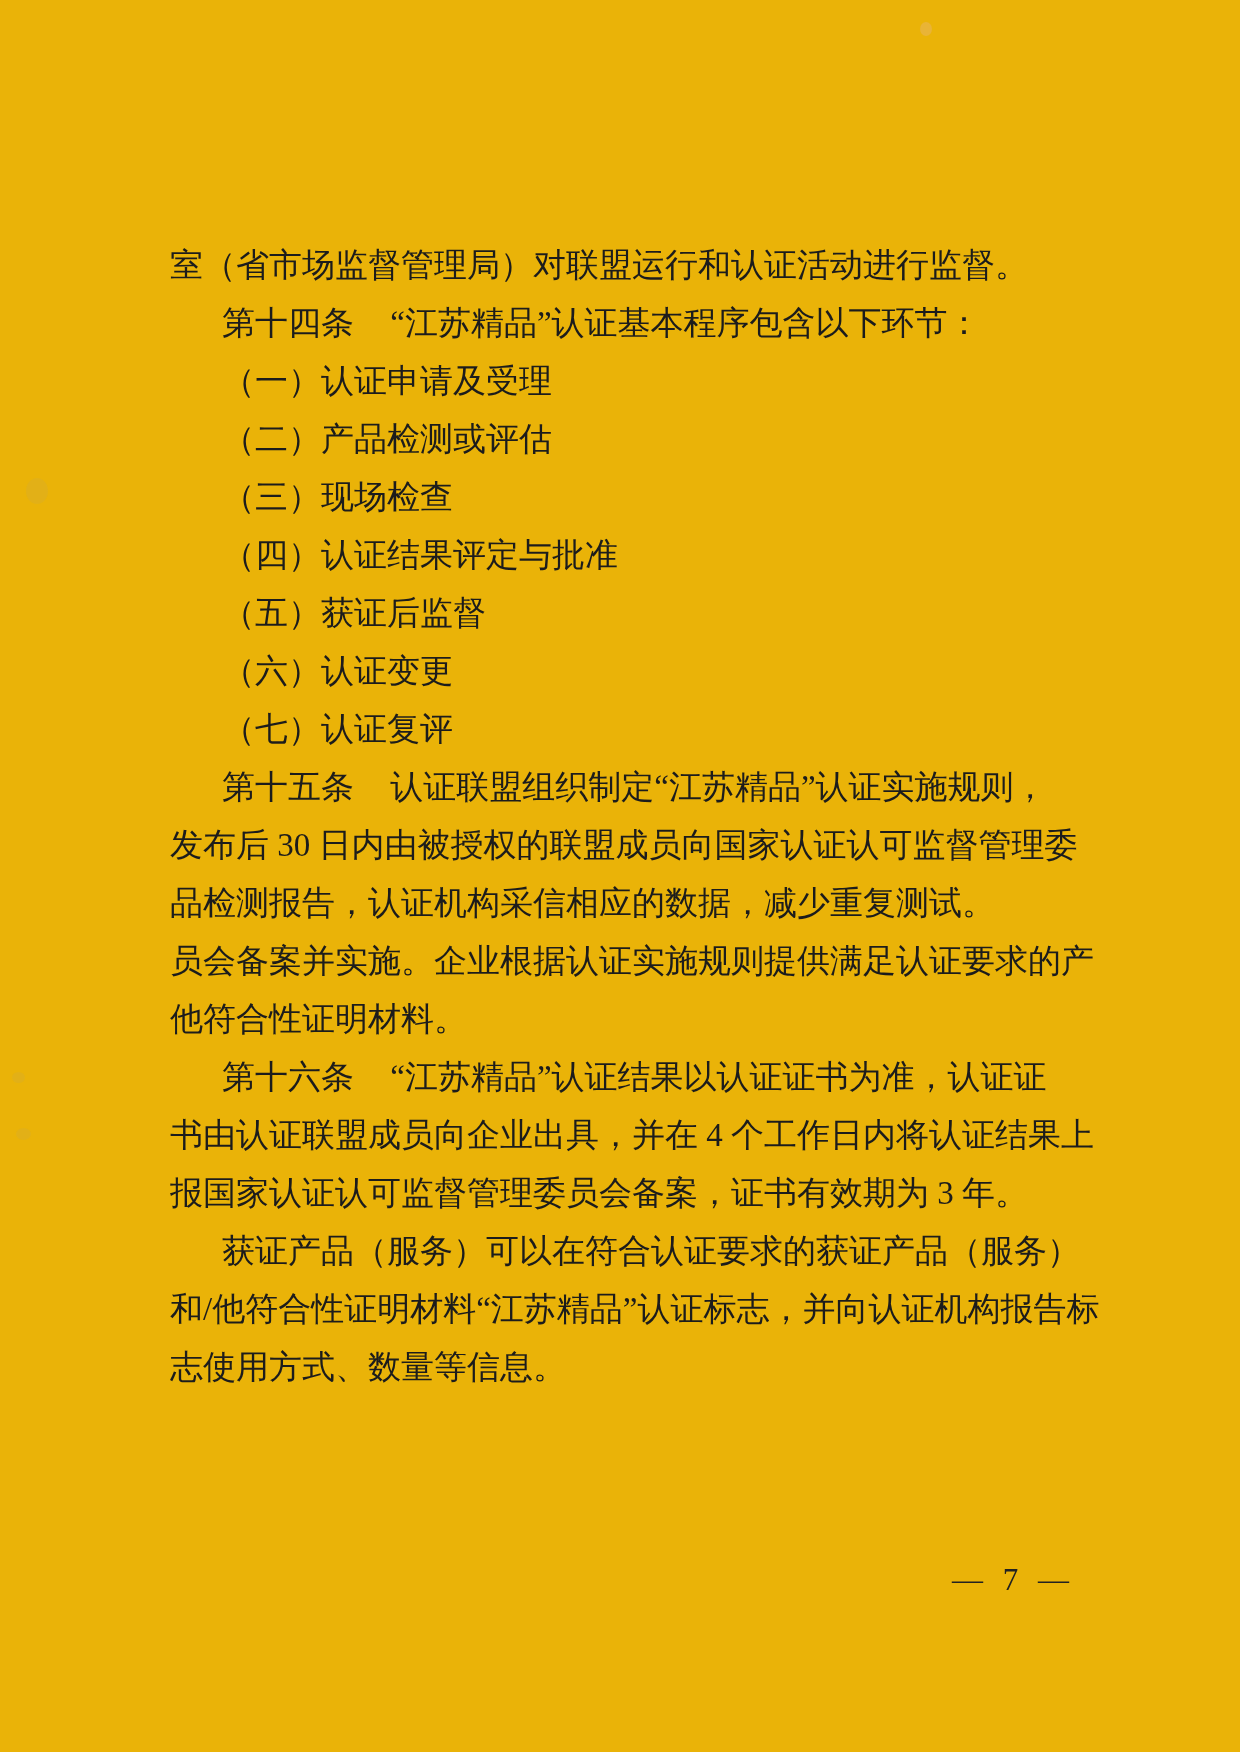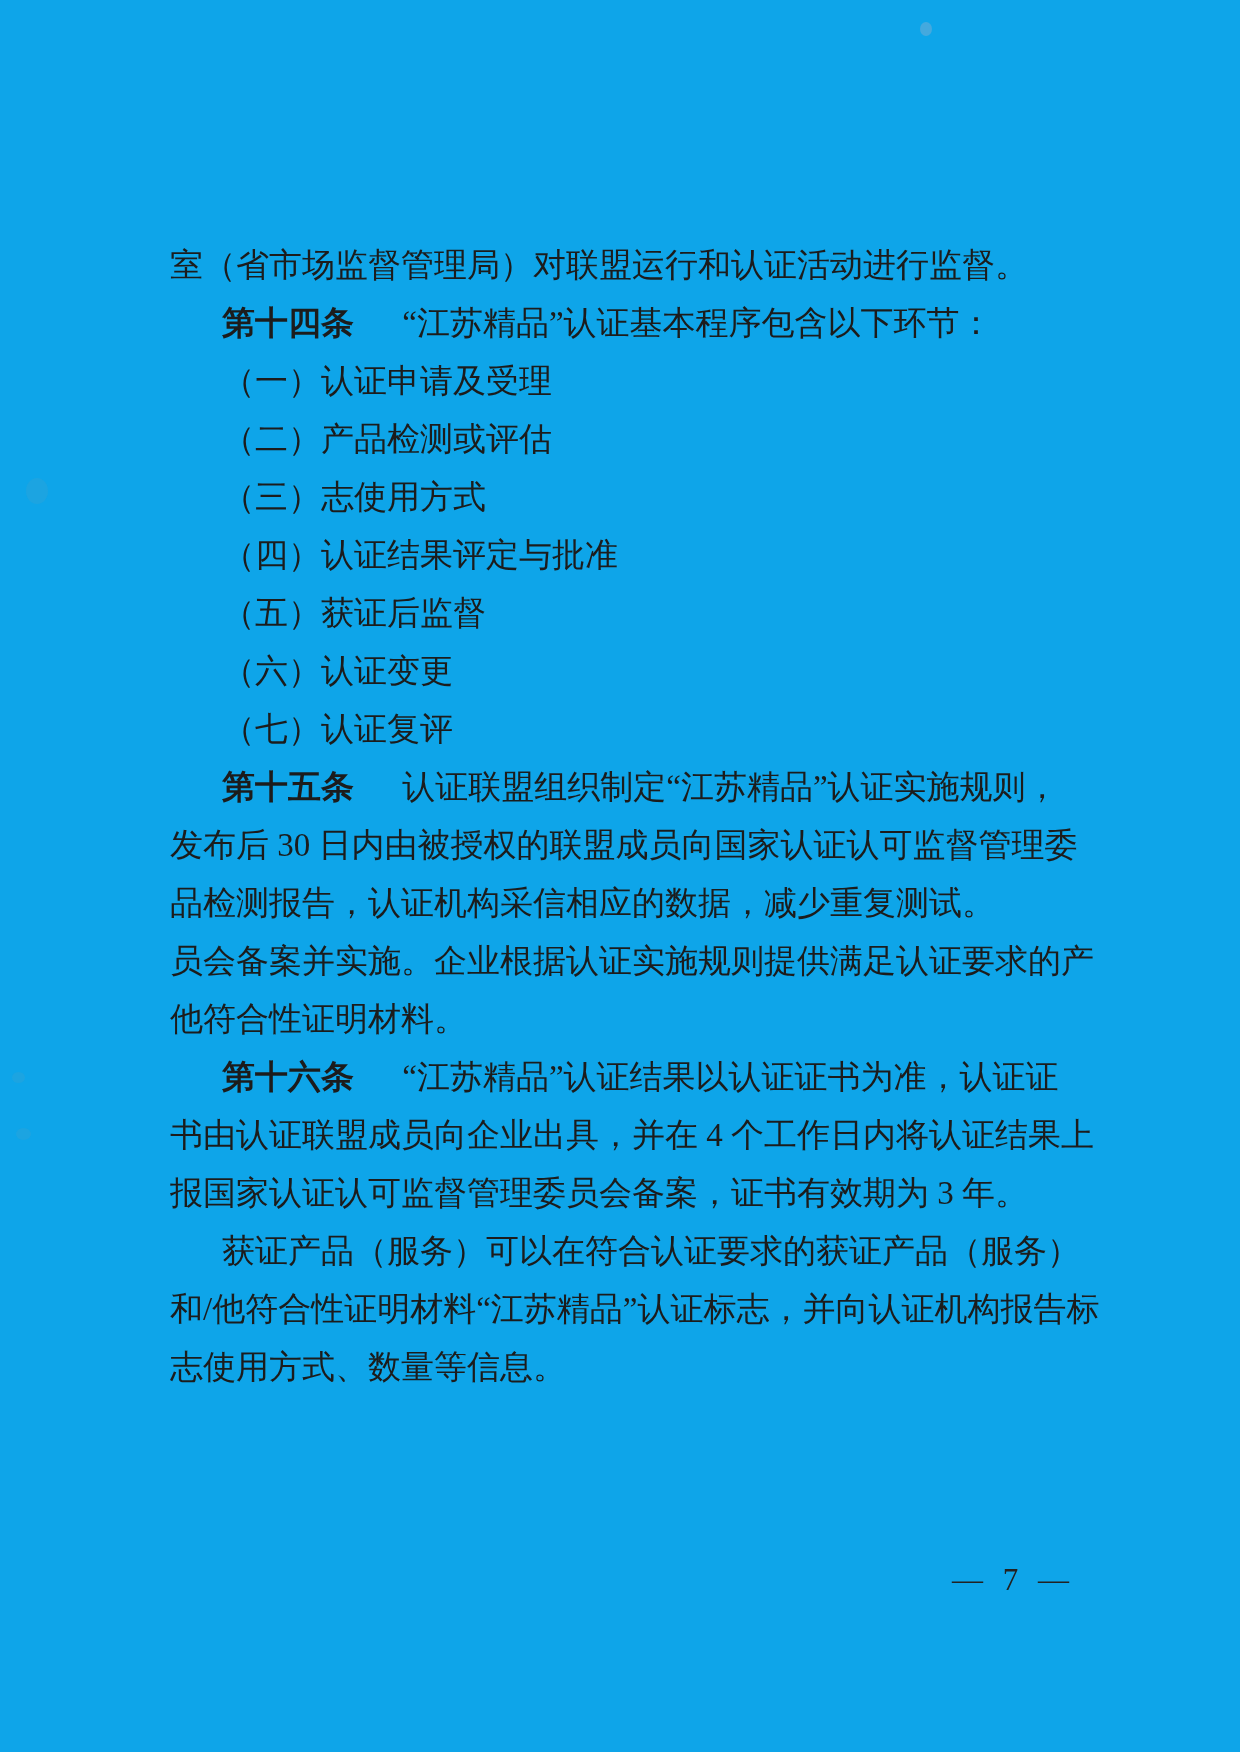--- a/index.html
+++ b/index.html
@@ -4,21 +4,21 @@
 <style>
   html, body {
     margin: 0;
     padding: 0;
     background: #ffffff;
   }
   .page {
     position: relative;
     width: 1240px;
     height: 1752px;
-    background: #0ea5e9;
+    background: #eab308;
     overflow: hidden;
     font-family: "Liberation Serif", "DejaVu Serif", serif;
     color: #1c1c1c;
   }
   .content {
     position: absolute;
     left: 170px;
     top: 236px;
     width: 940px;
   }
@@ -27,22 +27,22 @@
     line-height: 58px;
     font-size: 33px;
     white-space: nowrap;
     letter-spacing: 0px;
   }
   .text-line.indent {
     padding-left: 52px;
   }
   .article-number {
     font-family: "Liberation Sans", "DejaVu Sans", sans-serif;
-    font-weight: 700;
-    margin-right: 40px;
+    font-weight: 400;
+    margin-right: 28px;
   }
   .page-number {
     position: absolute;
     left: 952px;
     top: 1560px;
     font-size: 31px;
     line-height: 40px;
     letter-spacing: 6px;
     white-space: nowrap;
     color: #222;
@@ -81,21 +81,21 @@
       <div class="text-line indent">
     
     <span class="line-text">（一）认证申请及受理</span>
   </div>
       <div class="text-line indent">
     
     <span class="line-text">（二）产品检测或评估</span>
   </div>
       <div class="text-line indent">
     
-    <span class="line-text">（三）志使用方式</span>
+    <span class="line-text">（三）现场检查</span>
   </div>
       <div class="text-line indent">
     
     <span class="line-text">（四）认证结果评定与批准</span>
   </div>
       <div class="text-line indent">
     
     <span class="line-text">（五）获证后监督</span>
   </div>
       <div class="text-line indent">

